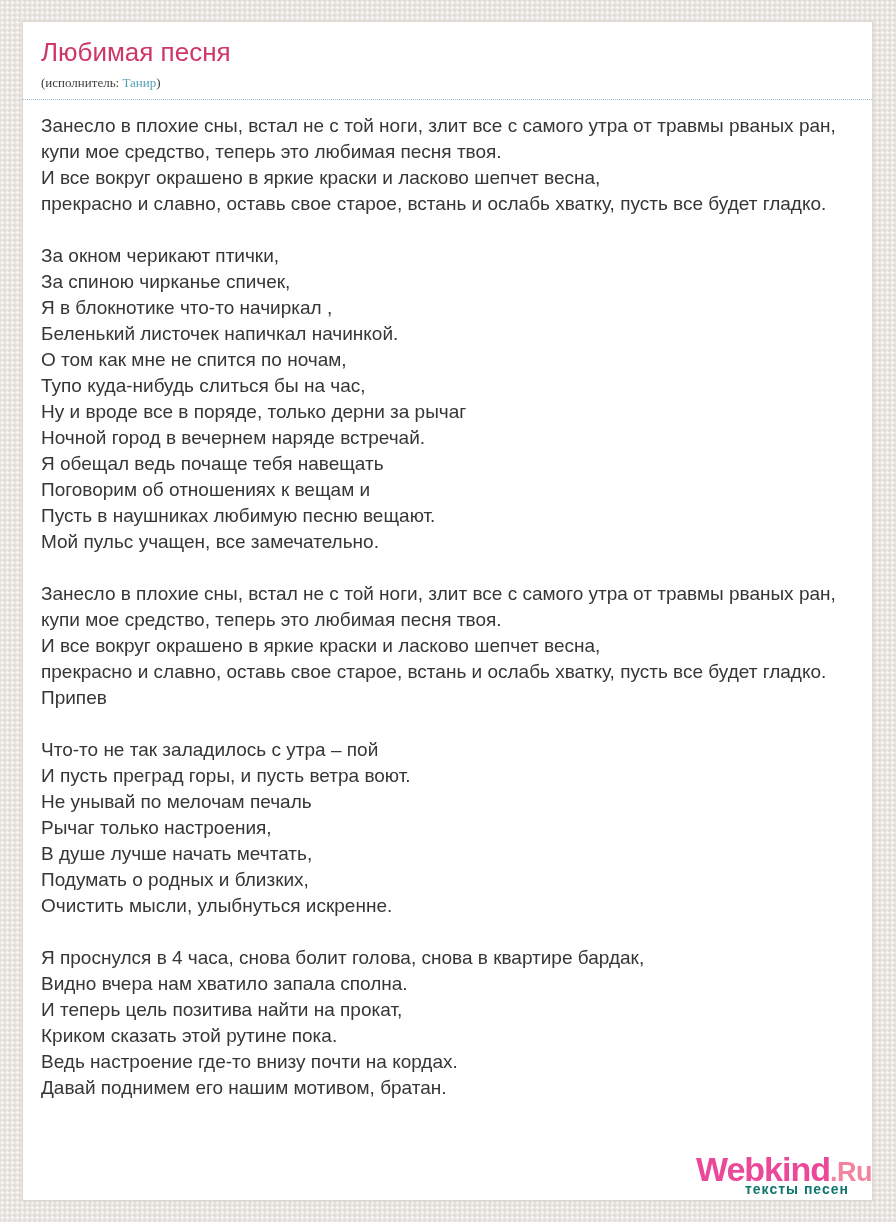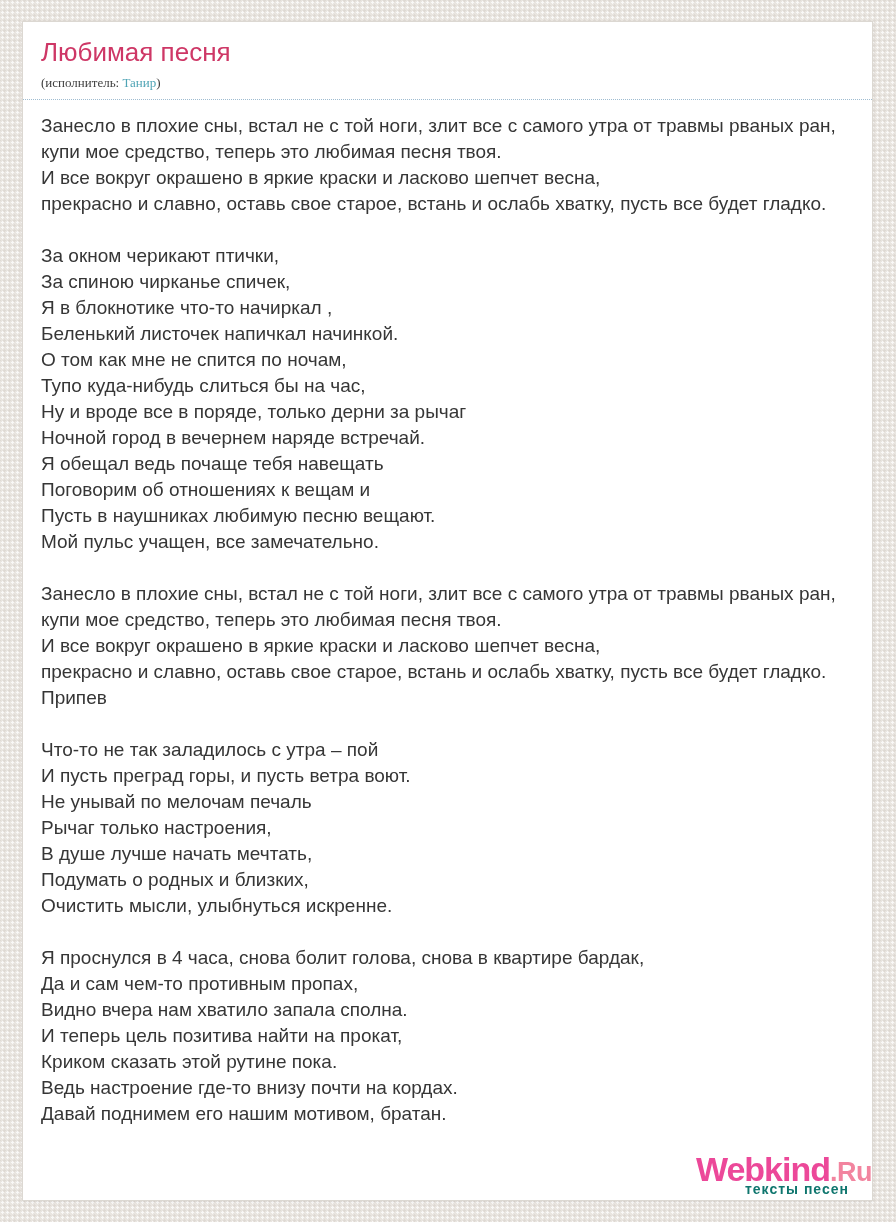--- a/index.html
+++ b/index.html
@@ -131,21 +131,20 @@
       <div class="line">&nbsp;</div>
       <div class="line">Что-то не так заладилось с утра – пой</div>
       <div class="line">И пусть преград горы, и пусть ветра воют.</div>
       <div class="line">Не унывай по мелочам печаль</div>
       <div class="line">Рычаг только настроения,</div>
       <div class="line">В душе лучше начать мечтать,</div>
       <div class="line">Подумать о родных и близких,</div>
       <div class="line">Очистить мысли, улыбнуться искренне.</div>
       <div class="line">&nbsp;</div>
       <div class="line">Я проснулся в 4 часа, снова болит голова, снова в квартире бардак,</div>
-      <div class="line">Да и сам чем-то противным пропах,</div>
       <div class="line">Видно вчера нам хватило запала сполна.</div>
       <div class="line">И теперь цель позитива найти на прокат,</div>
       <div class="line">Криком сказать этой рутине пока.</div>
       <div class="line">Ведь настроение где-то внизу почти на кордах.</div>
       <div class="line">Давай поднимем его нашим мотивом, братан.</div>
     </div>
 
   <a class="logo">
     <div>
       <span class="logo-main">Webkind</span><span class="logo-suffix">.Ru</span>

